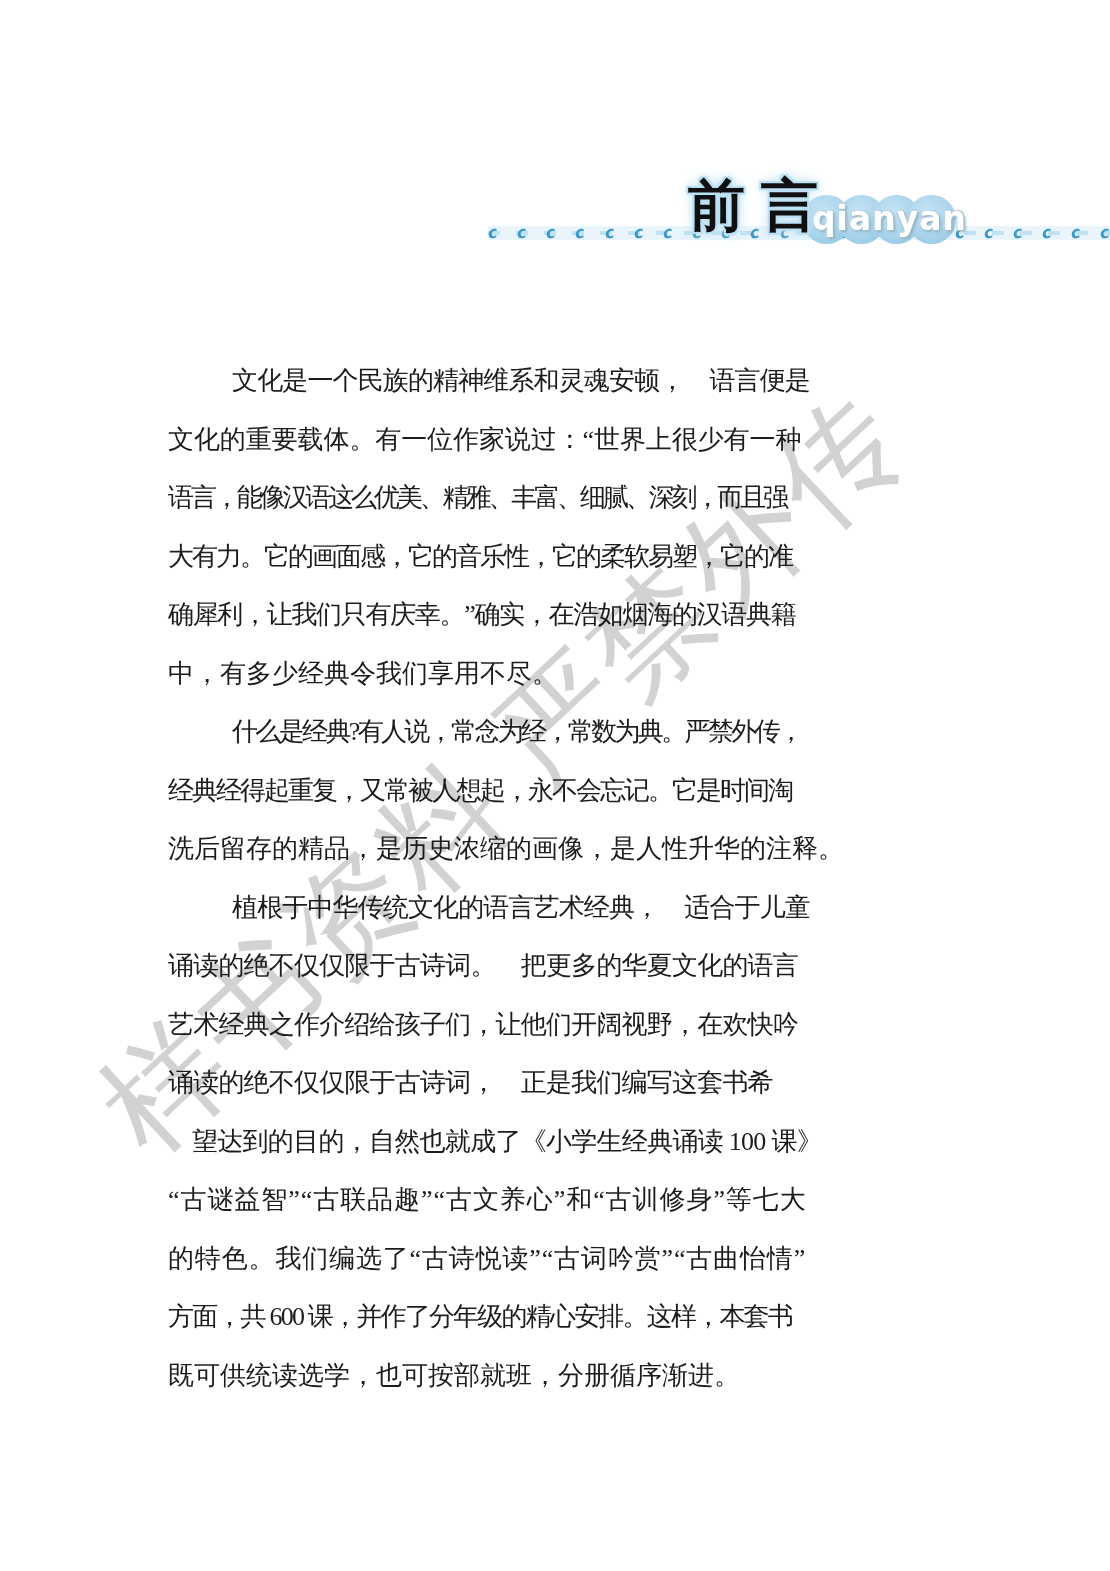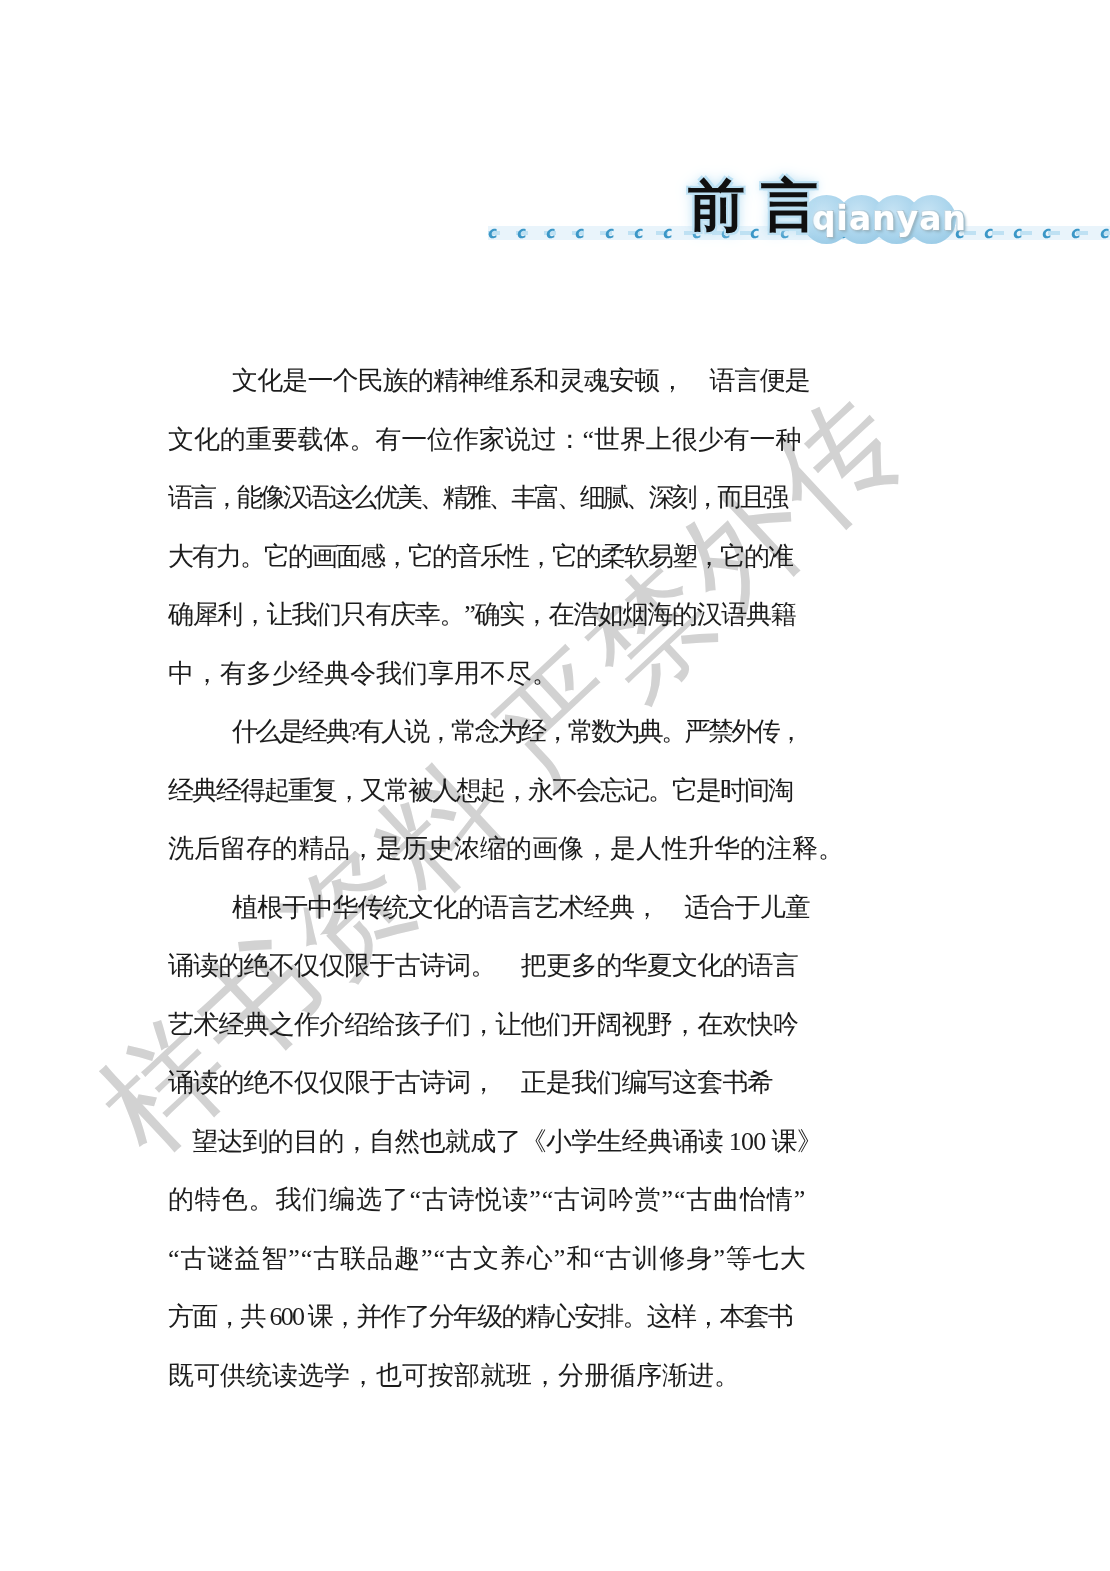--- a/index.html
+++ b/index.html
@@ -151,20 +151,20 @@
         <div class="line indent"><span style="letter-spacing: -2.64812px;">什么是经典?有人说，常念为经，常数为典。严禁外传，</span></div>
         <div class="line"><span style="letter-spacing: -2px;">经典经得起重复，又常被人想起，永不会忘记。它是时间淘</span></div>
         <div class="line end"><span>洗后留存的精品，是历史浓缩的画像，是人性升华的注释。</span></div>
       </div>
       <div>
         <div class="line indent"><span style="letter-spacing: -0.869565px;">植根于中华传统文化的语言艺术经典，　适合于儿童</span></div>
         <div class="line"><span style="letter-spacing: -0.8px;">诵读的绝不仅仅限于古诗词。　把更多的华夏文化的语言</span></div>
         <div class="line"><span style="letter-spacing: -0.8px;">艺术经典之作介绍给孩子们，让他们开阔视野，在欢快吟</span></div>
         <div class="line"><span style="letter-spacing: -0.8px;">诵读的绝不仅仅限于古诗词，　正是我们编写这套书希</span></div>
         <div class="line"><span style="letter-spacing: -0.714286px; margin-left: 24px;">望达到的目的，自然也就成了《小学生经典诵读 100 课》</span></div>
+        <div class="line"><span style="letter-spacing: 0.941964px;">“古谜益智”“古联品趣”“古文养心”和“古训修身”等七大</span></div>
         <div class="line"><span style="letter-spacing: 0.84375px;">的特色。我们编选了“古诗悦读”“古词吟赏”“古曲怡情”</span></div>
-        <div class="line"><span style="letter-spacing: 0.941964px;">“古谜益智”“古联品趣”“古文养心”和“古训修身”等七大</span></div>
         <div class="line"><span style="letter-spacing: -1.7931px; text-align: right;">方面，共 600 课，并作了分年级的精心安排。这样，本套书</span></div>
         <div class="line end"><span>既可供统读选学，也可按部就班，分册循序渐进。</span></div>
       </div>
     </main>
 
 </div>
 
 </body></html>

